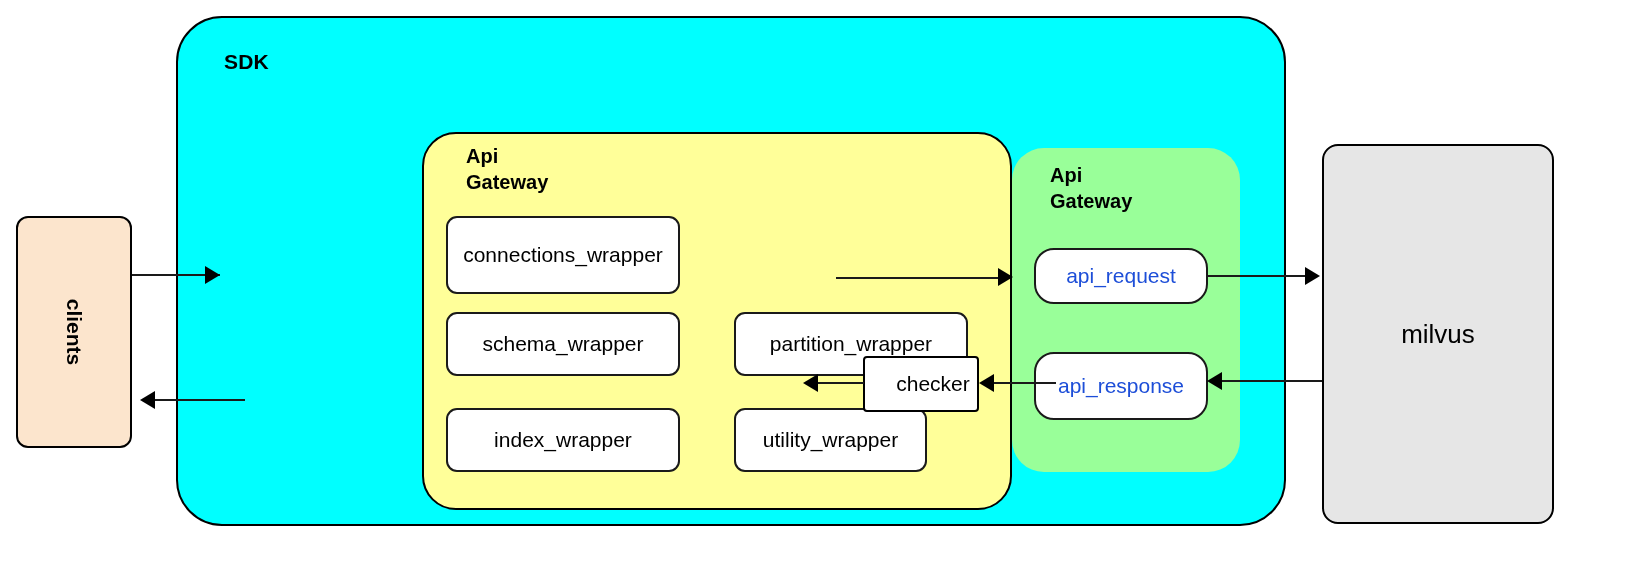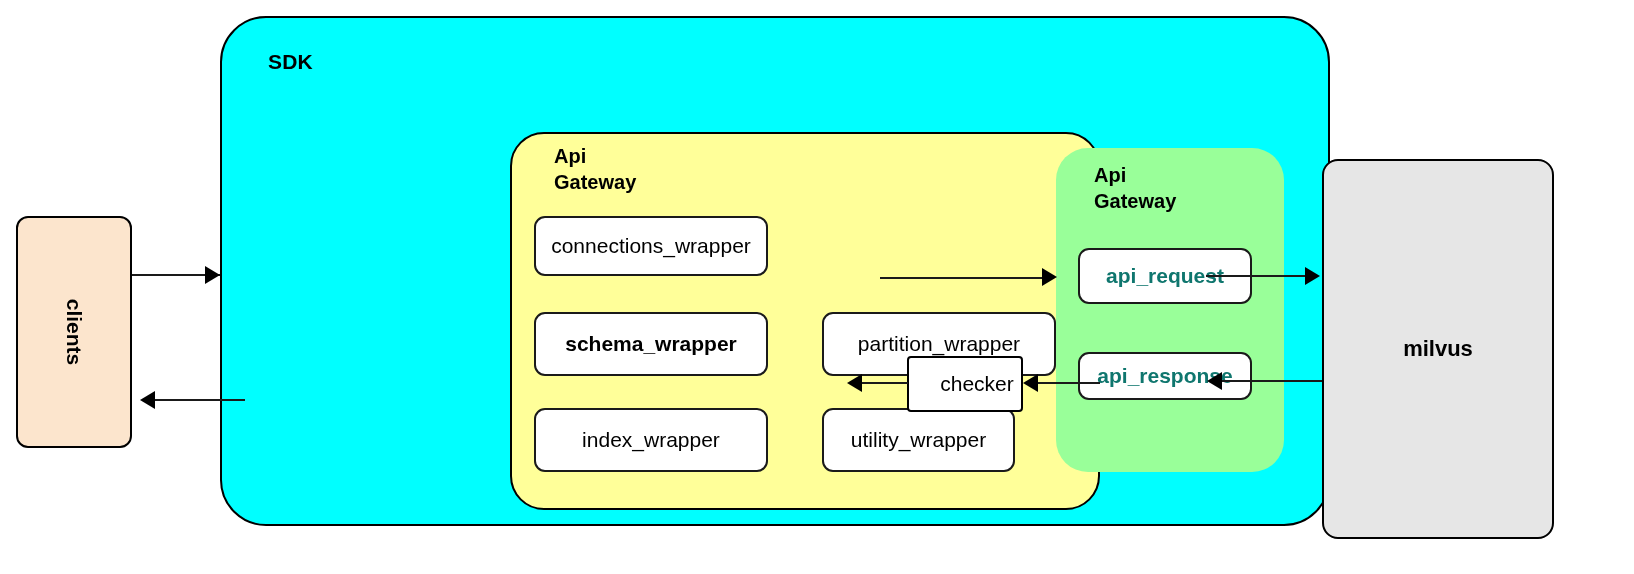--- a/index.html
+++ b/index.html
@@ -20,21 +20,20 @@
   .box {
     position: absolute;
     box-sizing: border-box;
     border: 2px solid #000000;
     display: flex;
     align-items: center;
     justify-content: center;
   }
   .container-box {
     border: 2px solid #000000;
-    margin-left: 44px;
   }
 
   
   #sdk-container {
     left: 176px;
     top: 16px;
     width: 1110px;
     height: 510px;
     background: #00FFFF;
     border-radius: 46px;
@@ -104,27 +103,26 @@
     font-weight: bold;
     color: #000000;
     line-height: 1.3;
     width: 130px;
   }
   .gateway-box {
     position: absolute;
     box-sizing: border-box;
     background: #ffffff;
     border: 2px solid #1a1a1a;
-    border-radius: 11px;
+    border-radius: 20px;
     display: flex;
     align-items: center;
     justify-content: center;
     font-size: 21px;
-    color: #0f766e;
-    font-weight: bold;
+    color: #1d4ed8;
   }
 
   
   #clients-box {
     left: 16px;
     top: 216px;
     width: 116px;
     height: 232px;
     background: #FCE5CD;
     border-radius: 12px;
@@ -133,27 +131,27 @@
     font-size: 21px;
     font-weight: bold;
     color: #000000;
     transform: rotate(90deg);
     white-space: nowrap;
   }
 
   
   #milvus-box {
     left: 1322px;
-    top: 159px;
+    top: 144px;
     width: 232px;
     height: 380px;
     background: #E6E6E6;
     border-radius: 16px;
-    font-size: 22px;
-    font-weight: bold;
+    font-size: 26px;
+    font-weight: normal;
     color: #000000;
   }
 
   
   .h-line {
     position: absolute;
     height: 0;
     border-top: 2px solid #1a1a1a;
   }
   .arrow-head {
@@ -181,39 +179,39 @@
 
   <div class="box container-box" id="sdk-container">
     <span id="sdk-label">SDK</span>
 
     <div class="box container-box" id="api-wrapper-container">
       <div id="api-wrapper-label">
         <div>Api</div>
         <div>Gateway</div>
       </div>
 
-      <div class="wrapper-box" style="left:22px;  top:82px;  width:234px; height:60px;">connections_wrapper</div>
-
-      <div class="wrapper-box" style="left:22px;  top:178px; width:234px; height:64px;font-weight:bold;">schema_wrapper</div>
+      <div class="wrapper-box" style="left:22px;  top:82px;  width:234px; height:78px;">connections_wrapper</div>
+
+      <div class="wrapper-box" style="left:22px;  top:178px; width:234px; height:64px;">schema_wrapper</div>
       <div class="wrapper-box" style="left:310px; top:178px; width:234px; height:64px;">partition_wrapper</div>
 
       <div class="wrapper-box" style="left:22px;  top:274px; width:234px; height:64px;">index_wrapper</div>
       <div class="wrapper-box" style="left:310px; top:274px; width:193px; height:64px;">utility_wrapper</div>
     </div>
 
     <div class="box" style="position:absolute; left:685px; top:338px; width:116px; height:56px;
                             background:#ffffff; border-radius:4px; font-size:21px;padding-left:24px;">checker</div>
 
     <div id="api-gateway-container" class="box" style="left:834px; top:130px;">
       <div id="api-gateway-label">
         <div>Api</div>
         <div>Gateway</div>
       </div>
       <div class="gateway-box" style="left:22px; top:100px; width:174px; height:56px;">api_request</div>
-      <div class="gateway-box" style="left:22px; top:204px; width:174px; height:48px;">api_response</div>
+      <div class="gateway-box" style="left:22px; top:204px; width:174px; height:68px;">api_response</div>
     </div>
 
     <div class="h-line" style="left:658px; top:259px; width:168px;"></div>
     <div class="arrow-head arrow-right" style="left:820px; top:250px;"></div>
 
     <div class="h-line" style="left:816px; top:364px; width:62px;"></div>
     <div class="arrow-head arrow-left" style="left:801px; top:356px;"></div>
 
     <div class="h-line" style="left:640px; top:364px; width:46px;"></div>
     <div class="arrow-head arrow-left" style="left:625px; top:356px;"></div>

